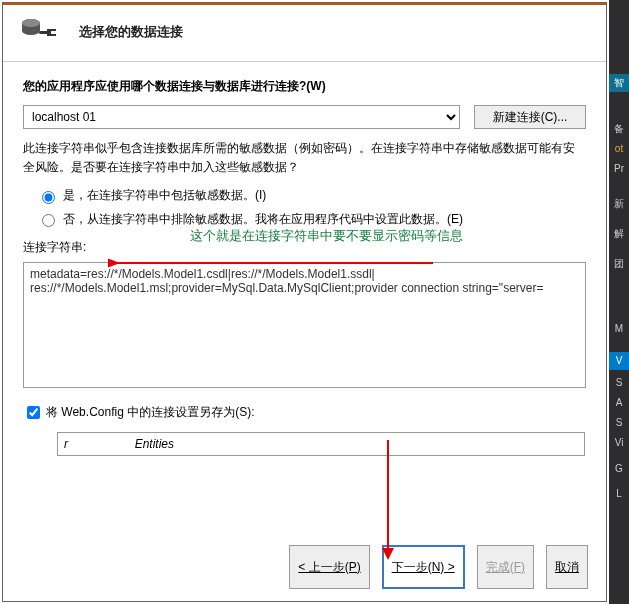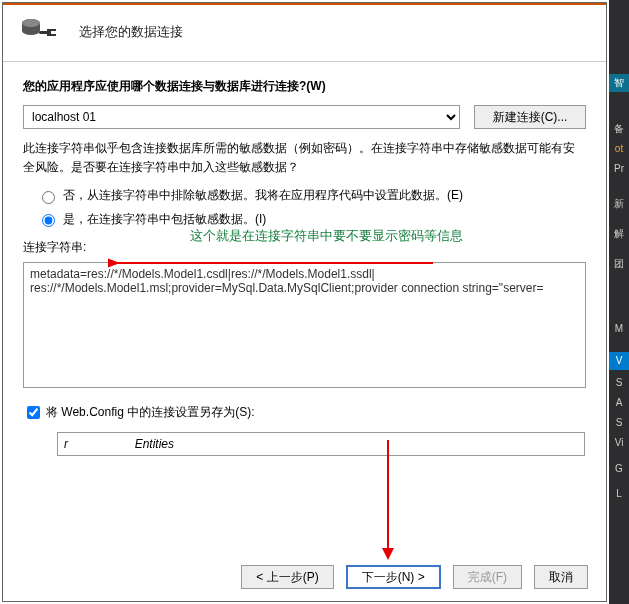--- a/index.html
+++ b/index.html
@@ -2,38 +2,38 @@
 <html><head>
 <meta charset="utf-8">
 <style>
   * { box-sizing: border-box; font-family: "Microsoft YaHei", "Segoe UI", sans-serif; }
   body { margin: 0; width: 629px; height: 604px; background: #fff; overflow: hidden; position: relative; font-size: 12px; }
   .frame { position: absolute; left: 2px; top: 2px; width: 605px; height: 600px; background: #fff; border: 1px solid #646464; }
   .orange-line { position: absolute; left: 0; top: 0; width: 100%; height: 2px; background: #ca5100; }
   .header { display: flex; align-items: center; padding: 14px 22px 14px 18px; border-bottom: 1px solid #ccc; }
   .db-icon { width: 38px; height: 30px; position: relative; margin-right: 20px; }
   .db-icon svg { width: 38px; height: 30px; }
-  .title { font-size: 13px; font-weight: normal; color: #222; }
+  .title { font-size: 13px; font-weight: bold; color: #222; }
   .body { padding: 16px 20px 0 20px; }
   .q1 { font-weight: bold; margin-bottom: 10px; }
   .row-combo { display: flex; gap: 14px; margin-bottom: 10px; }
   select.combo { flex: 1; height: 24px; border: 1px solid #999; background: #fff; font-size: 12px; padding: 0 4px; }
   button.nc { width: 112px; height: 24px; background: #eee; border: 1px solid #999; font-size: 12px; cursor: pointer; }
   .explain { line-height: 1.6; margin-bottom: 9px; }
   .radio-row { display: flex; align-items: center; margin: 4px 0 4px 14px; line-height: 1.6; }
   .radio-row input { margin-right: 8px; }
   .redtext { color: #15803d; font-size: 13px; position: absolute; left: 190px; top: 227px; pointer-events: none; }
   .arrow-red { position: absolute; pointer-events: none; }
   .label-cs { margin: 10px 0 6px 0; }
   textarea.cs { width: 100%; height: 126px; border: 1px solid #999; resize: none; font-family: "Segoe UI", sans-serif; font-size: 12px; padding: 4px 6px; color: #333; background: #fff; }
   .chk-row { display: flex; align-items: center; margin: 12px 0 10px 0; }
   .chk-row input { margin-right: 6px; }
   .save-input { margin-left: 34px; width: 528px; height: 24px; border: 1px solid #999; padding: 0 6px; font-size: 12px; font-style: italic; }
   .footer { position: absolute; bottom: 12px; right: 18px; display: flex; gap: 12px; }
-  .footer button { height: 24px; padding: 0 14px; background: #eee; border: 1px solid #999; font-size: 12px; cursor: pointer; }
+  .footer button { height: 44px; padding: 0 8px; background: #eee; border: 1px solid #999; font-size: 12px; cursor: pointer; text-decoration: underline; }
   .footer button.primary { border: 2px solid #3a76c4; background: #fff; text-align: center; }
   .footer button:disabled { color: #9a9a9a; }
   .right-strip { position: absolute; right: 0; top: 0; width: 20px; height: 604px; background: #2d2d30; }
   .right-strip .tab { position: absolute; left: 0; width: 20px; height: 18px; font-size: 10px; color: #ccc; line-height: 18px; text-align: center; overflow: hidden; }
   .right-strip .tab.teal { background: #0e6f8f; color: #fff; top: 74px; }
   .right-strip .tab.blue { background: #007acc; color: #fff; top: 352px; }
 </style>
 </head>
 <body>
 
@@ -60,26 +60,26 @@
     <div class="row-combo">
       <select class="combo">
         <option>localhost                01</option>
       </select>
       <button class="nc">新建连接(C)...</button>
     </div>
 
     <div class="explain">此连接字符串似乎包含连接数据库所需的敏感数据（例如密码）。在连接字符串中存储敏感数据可能有安全风险。是否要在连接字符串中加入这些敏感数据？</div>
 
     <label class="radio-row">
+      <input type="radio" name="sens" checked="" style="">
+      <span>是，在连接字符串中包括敏感数据。(I)</span>
+    </label>
+    <label class="radio-row">
       <input type="radio" name="sens" style="">
       <span>否，从连接字符串中排除敏感数据。我将在应用程序代码中设置此数据。(E)</span>
-    </label>
-    <label class="radio-row">
-      <input type="radio" name="sens" checked="" style="">
-      <span>是，在连接字符串中包括敏感数据。(I)</span>
     </label>
 
     <div class="label-cs">连接字符串:</div>
     <textarea class="cs" readonly="" style="">metadata=res://*/Models.Model1.csdl|res://*/Models.Model1.ssdl|
 res://*/Models.Model1.msl;provider=MySql.Data.MySqlClient;provider connection string="server=</textarea>
 
     <label class="chk-row">
       <input type="checkbox" checked="" style="">
       <span>将 Web.Config 中的连接设置另存为(S):</span>
     </label>

